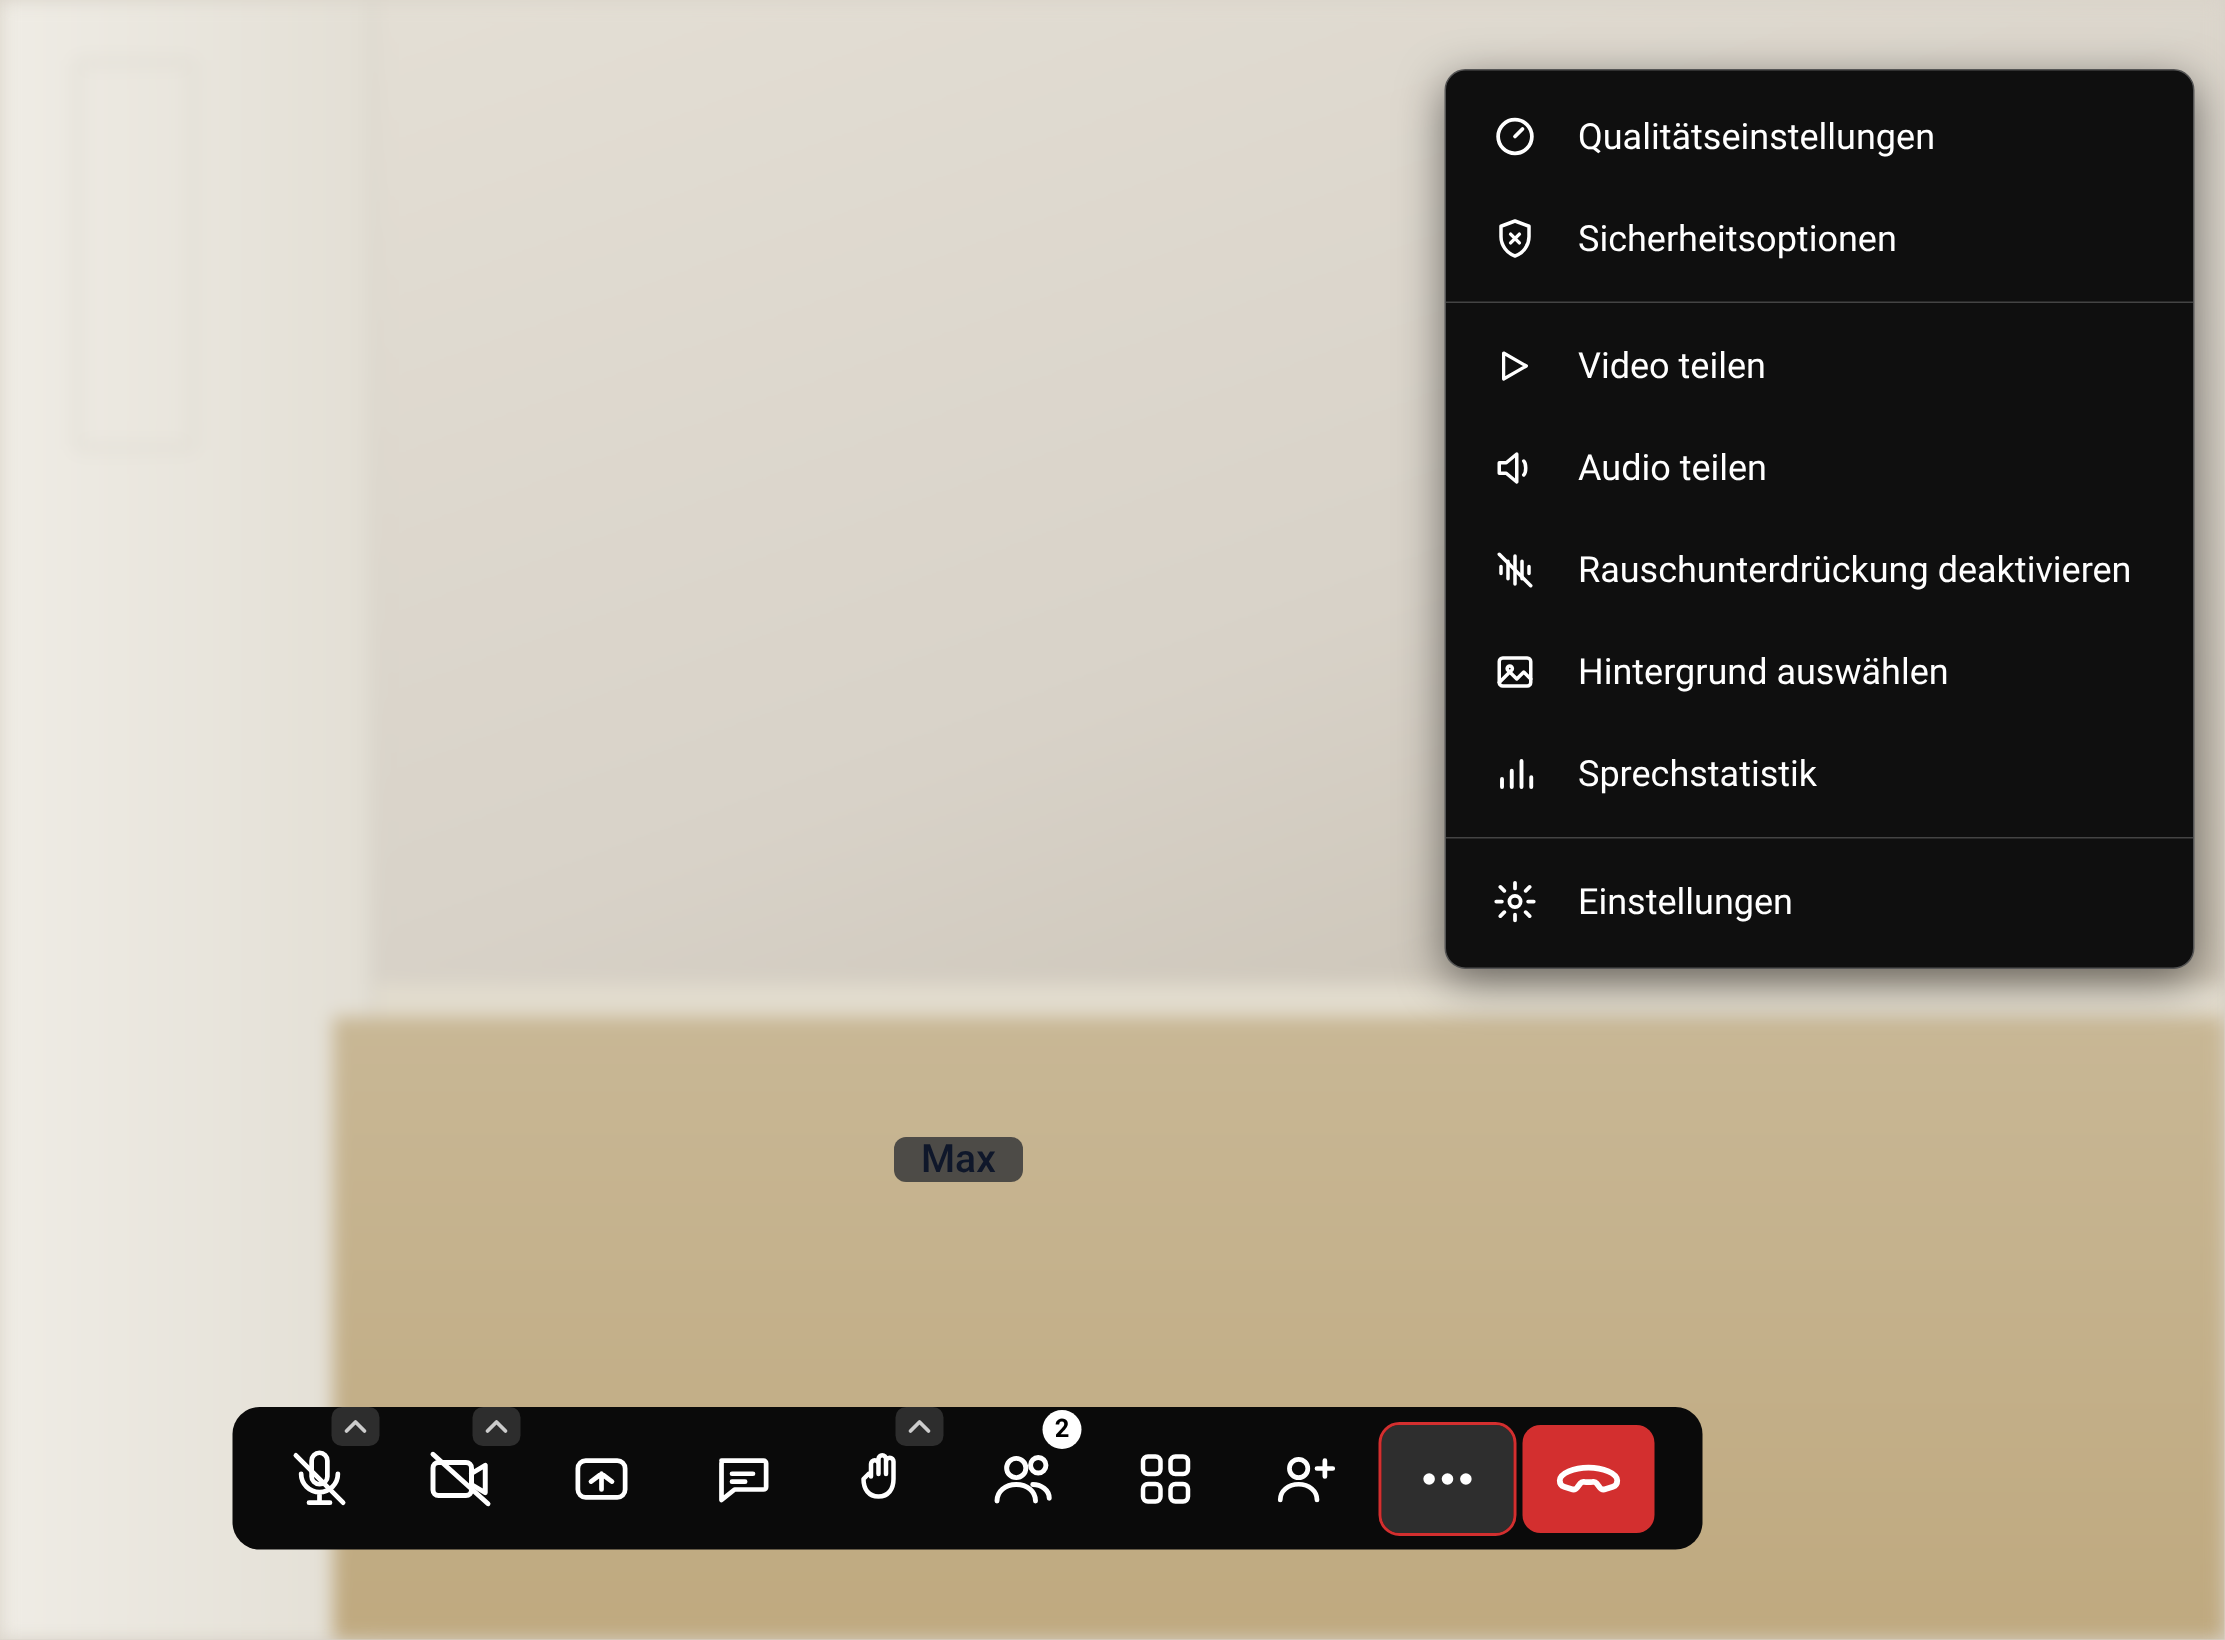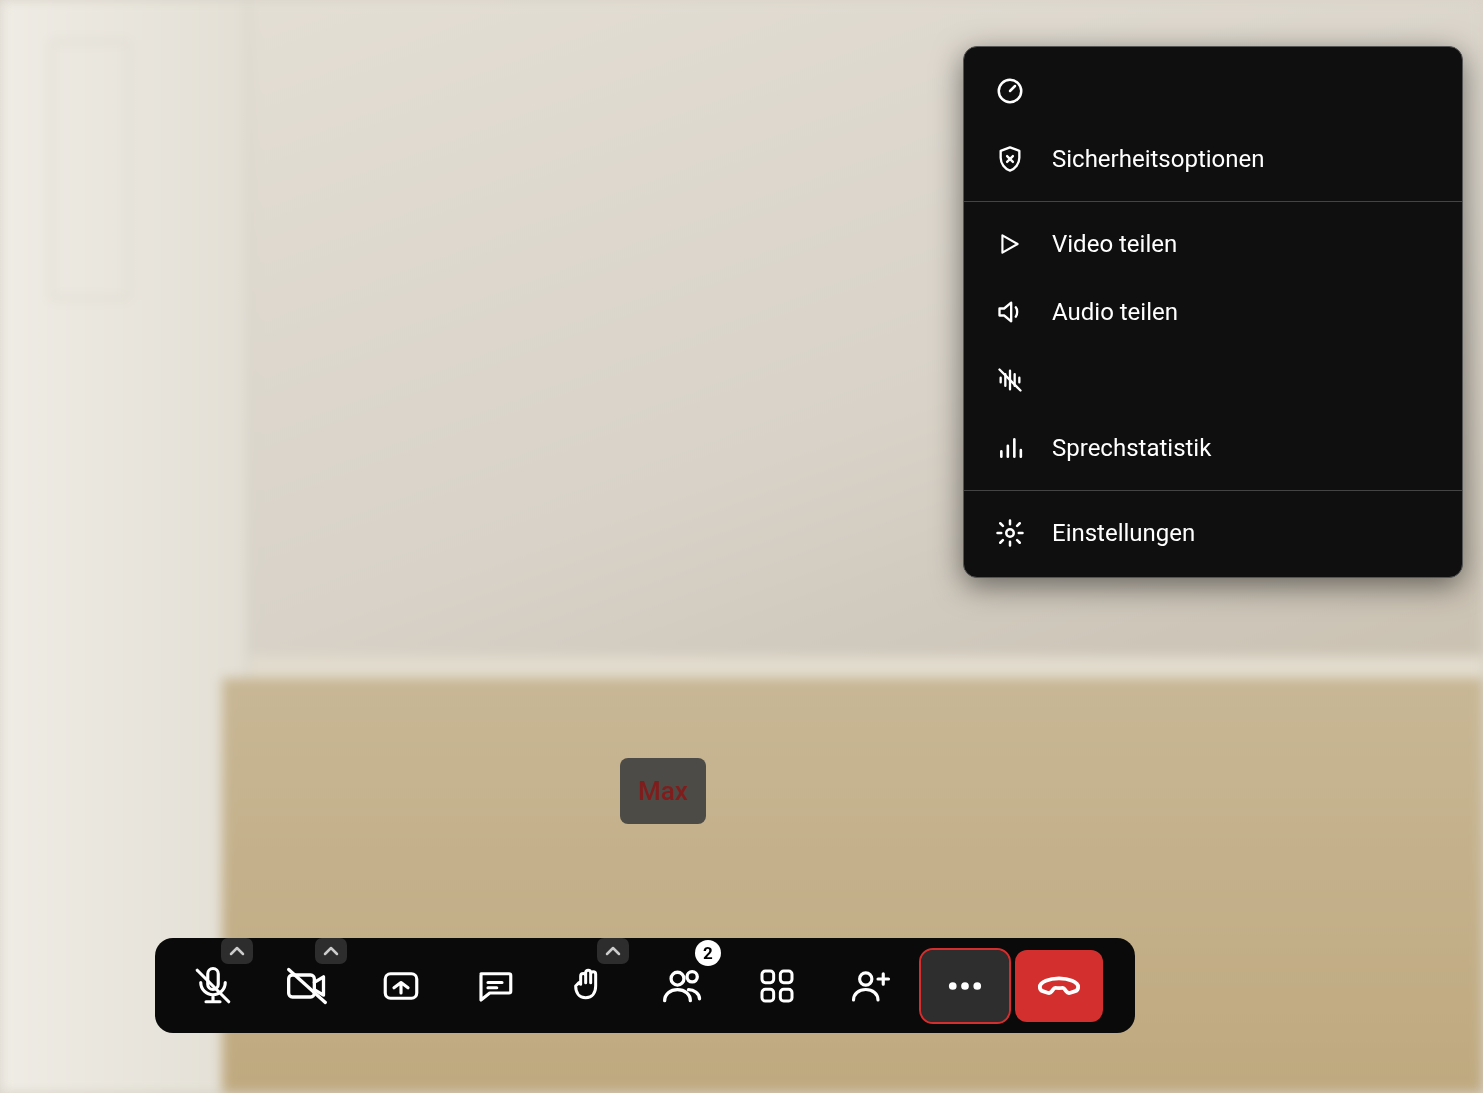--- a/index.html
+++ b/index.html
@@ -48,26 +48,25 @@
       right: 0;
       top: 60%;
       height: 28px;
       background: #e2dcce;
     }
     .name-tag {
       position: absolute;
       left: 596px;
       top: 758px;
       background: rgba(60,60,60,0.88);
-      color: #7f1d1d;
+      color: #0f172a;
       font-size: 26px;
       font-weight: 500;
-      padding: 18px 18px;
+      padding: 0 18px;
       border-radius: 8px;
-      margin-left: 24px;
     }
     
     .toolbar {
       position: absolute;
       left: 155px;
       bottom: 60px;
       width: 980px;
       height: 95px;
       background: #0a0a0a;
       border-radius: 18px;
@@ -175,20 +174,21 @@
 </div>
 
 <div class="menu">
   <div class="menu-item">
     <span class="menu-icon">
       <svg width="30" height="30" viewBox="0 0 24 24" fill="none" stroke="#fff" stroke-width="2" stroke-linecap="round" stroke-linejoin="round">
           <circle cx="12" cy="12" r="9"></circle>
           <path d="M12 12 L16 8"></path>
         </svg>
     </span>
+    <span>Qualitätseinstellungen</span>
   </div>
   <div class="menu-item">
     <span class="menu-icon">
       <svg width="28" height="28" viewBox="0 0 24 24" fill="none" stroke="#fff" stroke-width="2" stroke-linecap="round" stroke-linejoin="round">
           <path d="M12 2 L20 5 V11 C20 16 16.5 20.5 12 22 C7.5 20.5 4 16 4 11 V5 Z"></path>
           <path d="M9.5 9.5 L14.5 14.5 M14.5 9.5 L9.5 14.5"></path>
         </svg>
     </span>
     <span>Sicherheitsoptionen</span>
   </div>
@@ -210,20 +210,31 @@
     </span>
     <span>Audio teilen</span>
   </div>
   <div class="menu-item">
     <span class="menu-icon">
       <svg width="28" height="28" viewBox="0 0 24 24" fill="none" stroke="#fff" stroke-width="2" stroke-linecap="round">
           <path d="M4 10v4M8 7v10M12 4v16M16 7v10M20 10v4"></path>
           <path d="M3 3 L21 21"></path>
         </svg>
     </span>
+    <span>Rauschunterdrückung deaktivieren</span>
+  </div>
+  <div class="menu-item">
+    <span class="menu-icon">
+      <svg width="28" height="28" viewBox="0 0 24 24" fill="none" stroke="#fff" stroke-width="2" stroke-linecap="round" stroke-linejoin="round">
+          <rect x="3" y="4" width="18" height="16" rx="2"></rect>
+          <circle cx="9" cy="10" r="1.5"></circle>
+          <path d="M3 18 L9 12 L13 16 L17 12 L21 16"></path>
+        </svg>
+    </span>
+    <span>Hintergrund auswählen</span>
   </div>
   <div class="menu-item">
     <span class="menu-icon">
       <svg width="26" height="26" viewBox="0 0 24 24" fill="none" stroke="#fff" stroke-width="2.4" stroke-linecap="round">
           <path d="M4 20v-5M10 20V10M16 20V4M22 20V14"></path>
         </svg>
     </span>
     <span>Sprechstatistik</span>
   </div>
   <div class="menu-sep"></div>

